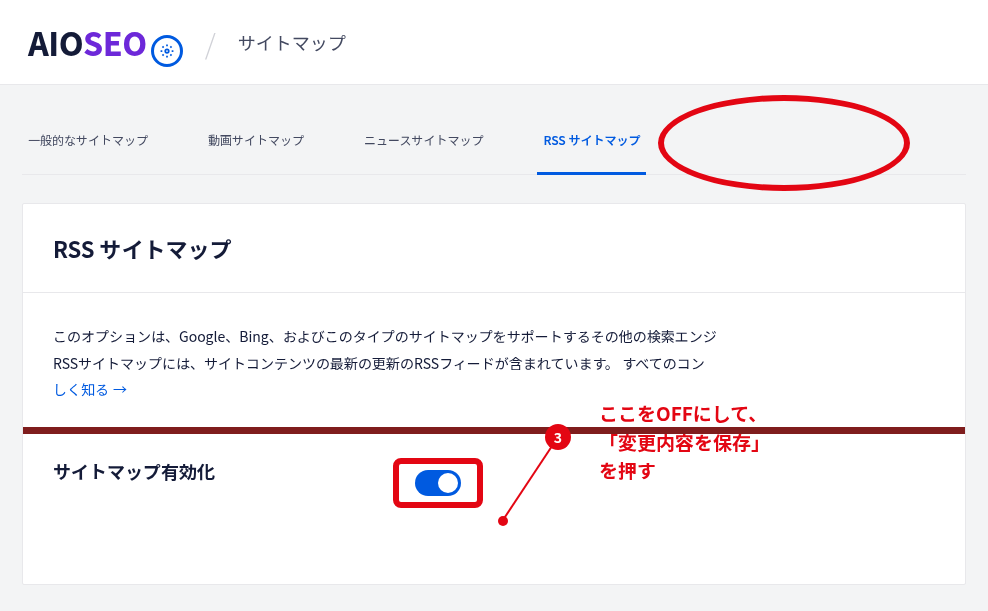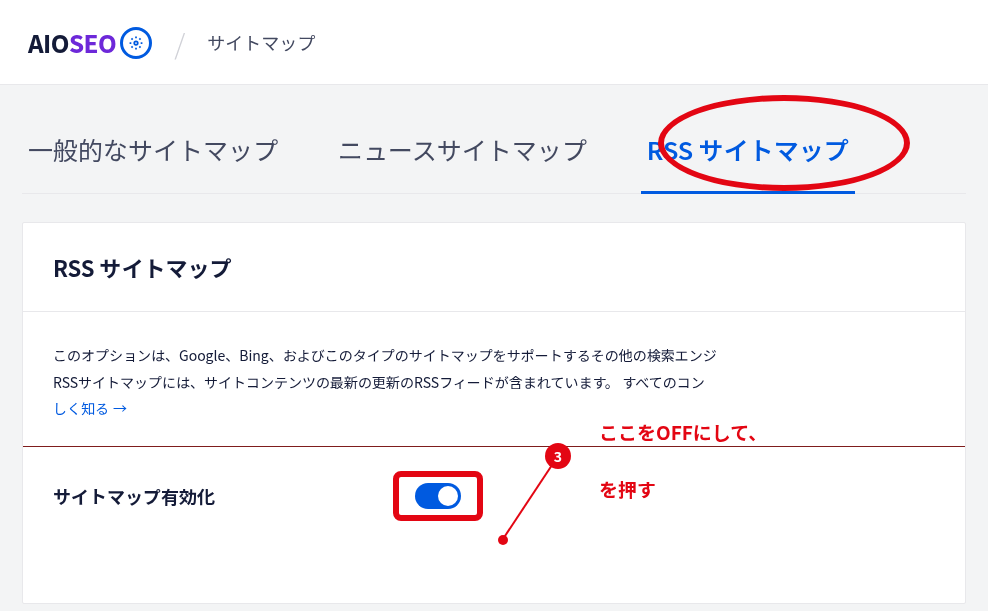--- a/index.html
+++ b/index.html
@@ -1,33 +1,33 @@
 <!DOCTYPE html>
 <html><head>
 <meta charset="utf-8">
 <style>
   html,body{margin:0;padding:0;font-family:-apple-system,BlinkMacSystemFont,"Segoe UI","Hiragino Sans","Hiragino Kaku Gothic ProN","Noto Sans JP",Meiryo,sans-serif;background:#f3f4f5;color:#141b38;width:988px;height:611px;overflow:hidden}
   .topbar{background:#fff;display:flex;align-items:center;height:84px;padding:0 28px;border-bottom:1px solid #e8e8eb}
-  .logo{font-weight:800;font-size:24px;letter-spacing:-0.5px;color:#141b38;display:flex;align-items:flex-start}
+  .logo{font-weight:800;font-size:32px;letter-spacing:-0.5px;color:#141b38;display:flex;align-items:flex-end}
   .logo .seo{color:#6d28d9}
   .gear{display:inline-flex;width:26px;height:26px;border:3px solid #005ae0;border-radius:50%;margin-left:4px;align-items:center;justify-content:center;position:relative;top:2px}
   .gear svg{display:block}
   .divider{color:#d0d1d7;font-size:28px;margin:0 22px;font-weight:300}
   .crumb{font-size:18px;color:#434960}
   .tabs-wrap{padding:28px 22px 0 22px}
   .tabs{display:flex;gap:48px;border-bottom:1px solid #e8e8eb;position:relative}
-  .tab{padding:18px 6px 24px 6px;font-size:25px;color:#434960;cursor:pointer;white-space:nowrap}
+  .tab{padding:18px 6px 24px 6px;font-size:12px;color:#434960;cursor:pointer;white-space:nowrap}
   .tab.active{color:#005ae0;border-bottom:3px solid #005ae0;font-weight:600;margin-bottom:-1px}
   .oval{position:absolute;border:6px solid #e30613;border-radius:50%;pointer-events:none}
   .card{background:#fff;margin:28px 22px 0 22px;border:1px solid #e8e8eb;border-radius:2px;min-height:380px;overflow:hidden;position:relative}
   .card-header{padding:28px 30px;border-bottom:1px solid #e8e8eb;font-size:22px;font-weight:700;color:#141b38}
   .card-body{padding:30px 30px 24px 30px;font-size:14px;line-height:1.9;color:#141b38}
   .link{color:#005ae0;cursor:pointer}
   .arrow{color:#005ae0;margin-left:4px}
-  .row{display:flex;align-items:center;padding:24px 30px;border-top:1px solid #7f1d1d}
+  .row{display:flex;align-items:flex-start;padding:24px 30px;border-top:7px solid #7f1d1d}
   .row-label{flex:0 0 340px;font-size:18px;font-weight:700}
   .toggle-box{border:6px solid #e30613;border-radius:8px;padding:6px 16px;display:inline-flex;align-items:center;position:relative}
   .toggle{width:46px;height:26px;background:#005ae0;border-radius:26px;position:relative;cursor:pointer}
   .toggle .knob{position:absolute;right:3px;top:3px;width:20px;height:20px;background:#fff;border-radius:50%}
   .leader{position:absolute;pointer-events:none}
   .num-badge{width:26px;height:26px;border-radius:50%;background:#e30613;color:#fff;font-size:14px;font-weight:700;display:inline-flex;align-items:center;justify-content:center;position:absolute}
   .annot{position:absolute;color:#e30613;font-size:19px;font-weight:700;line-height:1.5;white-space:nowrap}
   .leader-dot{width:10px;height:10px;background:#e30613;border-radius:50%;position:absolute}
 </style>
 </head>
@@ -44,20 +44,21 @@
         </svg>
     </span>
   </div>
   <span class="divider">/</span>
   <span class="crumb">サイトマップ</span>
 </div>
 
 <div class="tabs-wrap">
   <div class="tabs">
     <div class="tab">一般的なサイトマップ</div>
+    <div class="tab">動画サイトマップ</div>
     <div class="tab">ニュースサイトマップ</div>
     <div class="tab active">RSS サイトマップ</div>
     <div class="oval" style="left:636px;top:-18px;width:240px;height:84px"></div>
   </div>
 </div>
 
 <div class="card">
   <div class="card-header">RSS サイトマップ</div>
   <div class="card-body">
     <span>このオプションは、Google、Bing、およびこのタイプのサイトマップをサポートするその他の検索エンジ</span><br>
@@ -73,16 +74,16 @@
     </div>
   </div>
 
   <div class="leader-dot" style="left:475px;top:312px"></div>
   <svg class="leader" style="left:475px;top:232px" width="70" height="86">
       <line x1="5" y1="84" x2="58" y2="4" stroke="#e30613" stroke-width="2"></line>
     </svg>
   <div class="num-badge" style="left:522px;top:220px">3</div>
   <div class="annot" style="left:576px;top:195px">
     <span>ここをOFFにして、</span><br>
-    <br>
+    <span>「変更内容を保存」</span><br>
     <span>を押す</span>
   </div>
 </div>
 
 </body></html>

